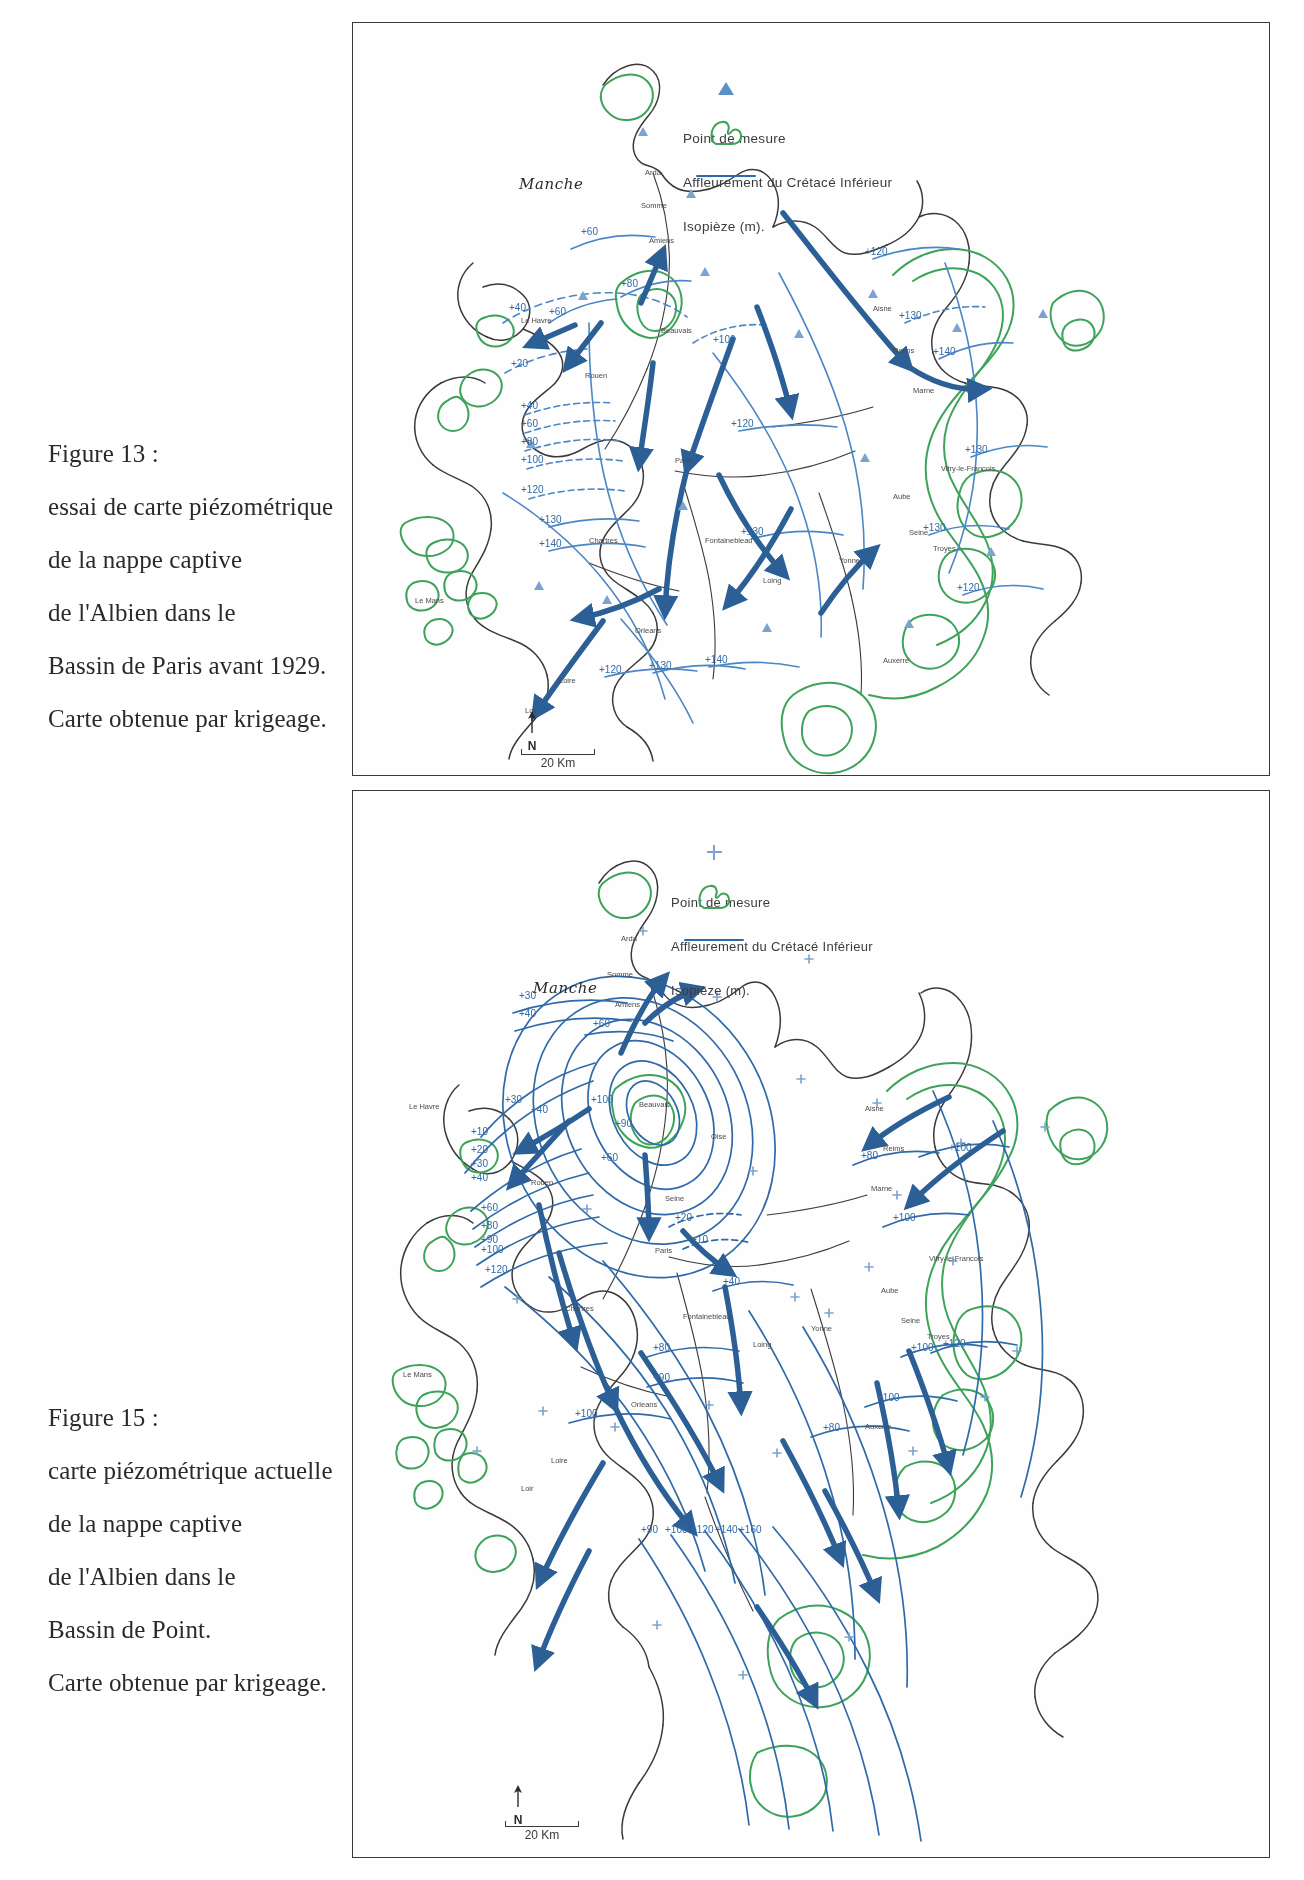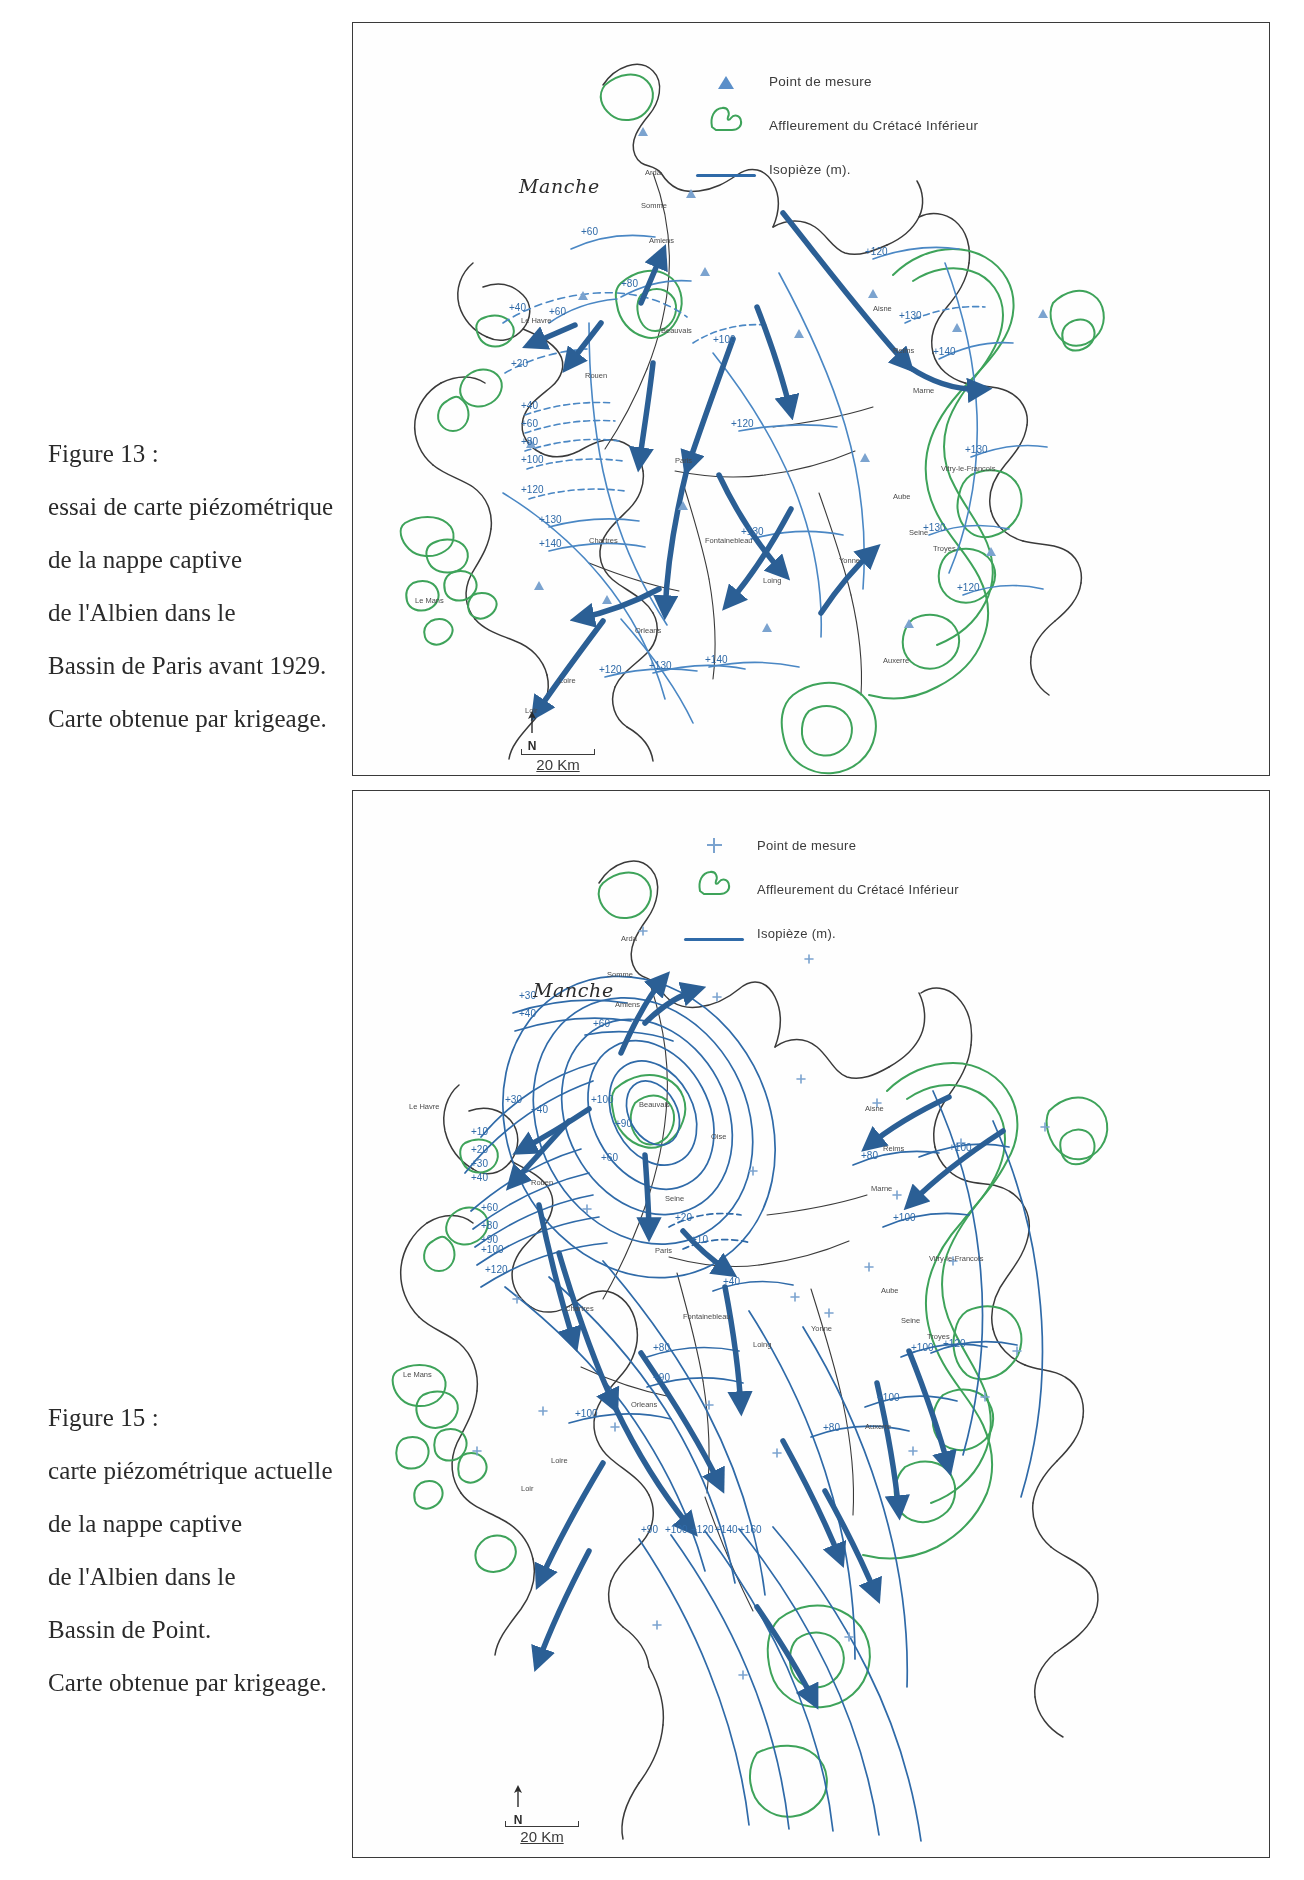--- a/index.html
+++ b/index.html
@@ -35,22 +35,23 @@
   #map-top{left:352px;top:22px;width:916px;height:752px;}
   #map-bottom{left:352px;top:790px;width:916px;height:1066px;}
 
   .map-svg{position:absolute;left:0;top:0;width:100%;height:100%;}
 
   
   .legend{position:absolute;}
   #legend-top{left:330px;top:22px;}
   #legend-bottom{left:318px;top:18px;}
   .legend-row{
-    display:flex;align-items:flex-end;
+    display:flex;align-items:flex-start;
     height:44px;
+    flex-direction:column;
   }
   .legend-sym{
     width:86px;display:flex;align-items:center;justify-content:center;
     flex:0 0 86px;
   }
   .legend-label{
     font-family:"Liberation Sans", sans-serif;
     font-size:13.5px;
     color:#3b3b3b;
     letter-spacing:.3px;
@@ -72,39 +73,39 @@
   }
   .sym-plus::before{left:6px;top:0;width:2.4px;height:15px;}
   .sym-plus::after{left:0;top:6px;width:15px;height:2.4px;}
   .sym-line{width:60px;height:2.6px;background:#2f6aa8;border-radius:2px;}
 
   
   .manche{
     position:absolute;
     font-family:"DejaVu Serif", serif;
     font-style:italic;
-    font-size:19px;
+    font-size:15px;
     color:#2b2b2b;
     letter-spacing:.6px;
   }
 
   
   .north{position:absolute;text-align:center;}
   .north-label{
     font-family:"Liberation Sans", sans-serif;
     font-size:12px;font-weight:bold;color:#2b2b2b;
   }
   .scalebar{position:absolute;text-align:center;}
   .scalebar .bar{
     width:72px;height:5px;border:1.1px solid #3a3a3a;border-top:none;
     border-bottom-width:1.4px;
   }
   .scalebar .txt{
     font-family:"Liberation Sans", sans-serif;
-    font-size:15px;color:#3a3a3a;margin-top:1px;text-decoration:underline;
+    font-size:12px;color:#3a3a3a;margin-top:1px;
   }
 
   
   .smalltext{font-family:"Liberation Sans", sans-serif;}
 </style>
 </head>
 <body>
 
 <div class="page">
 

